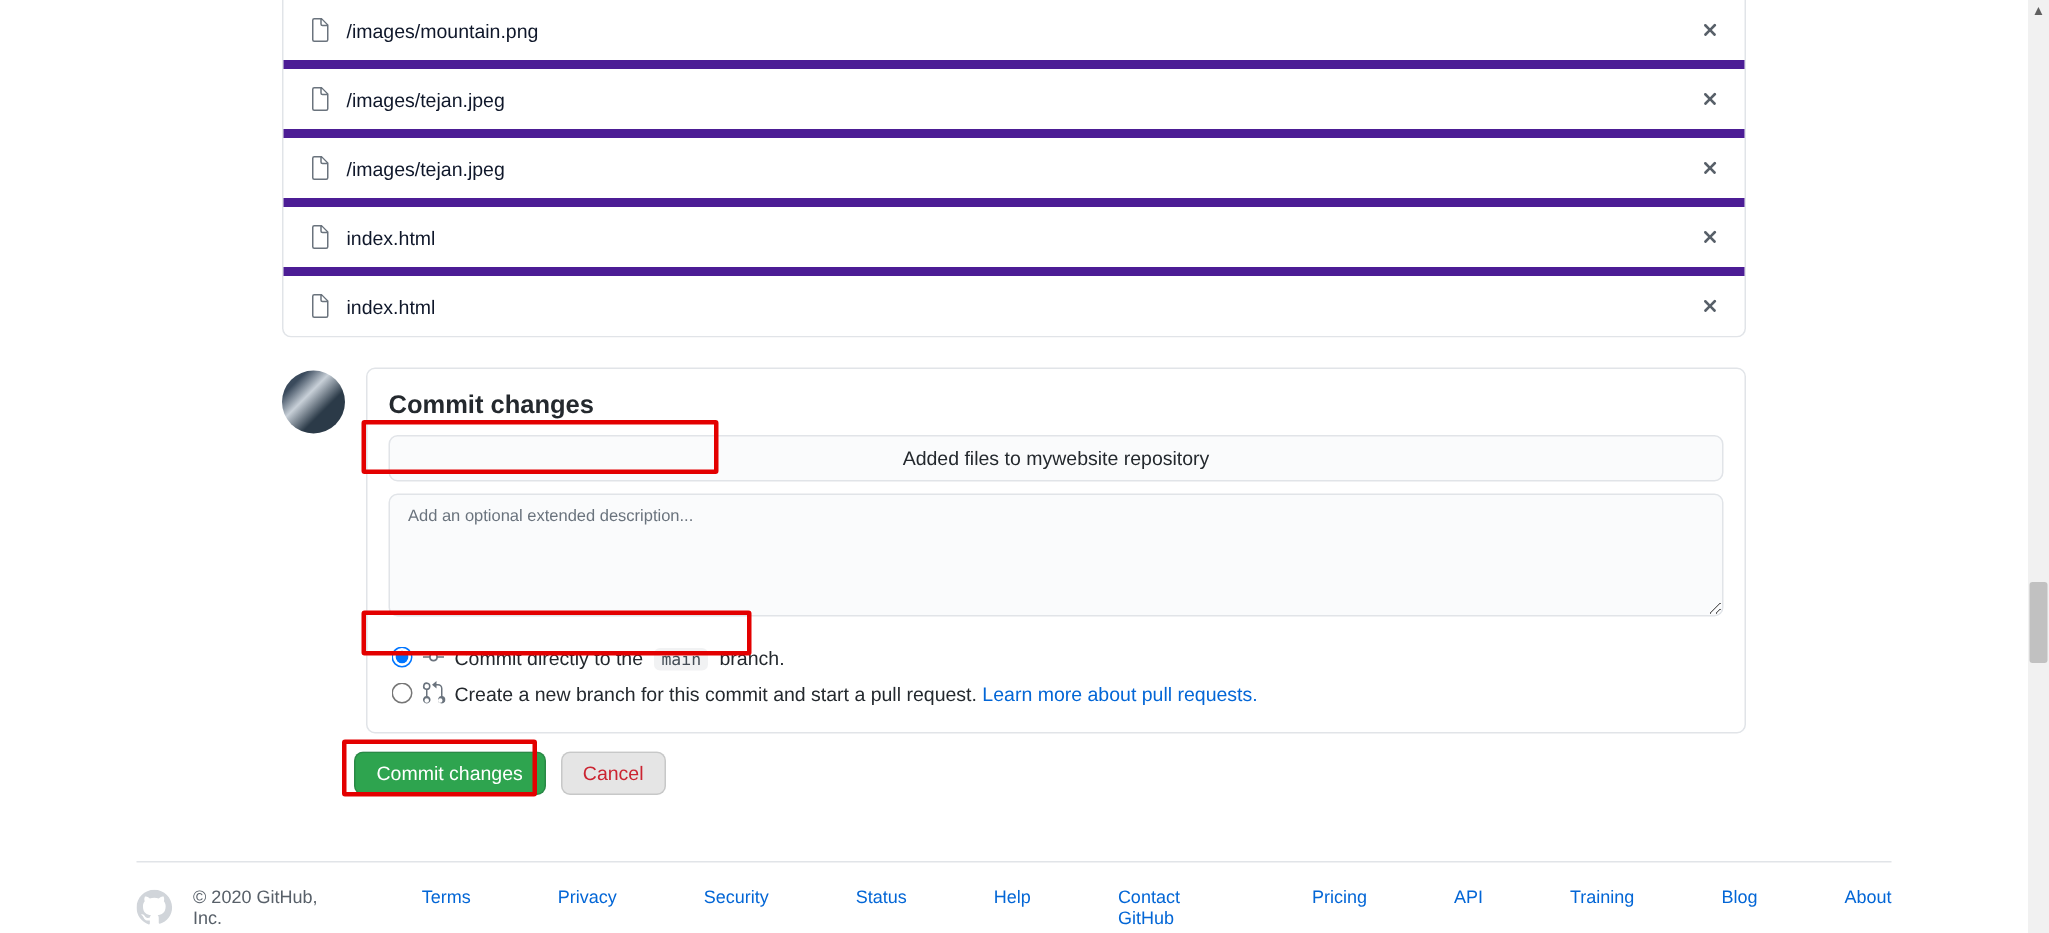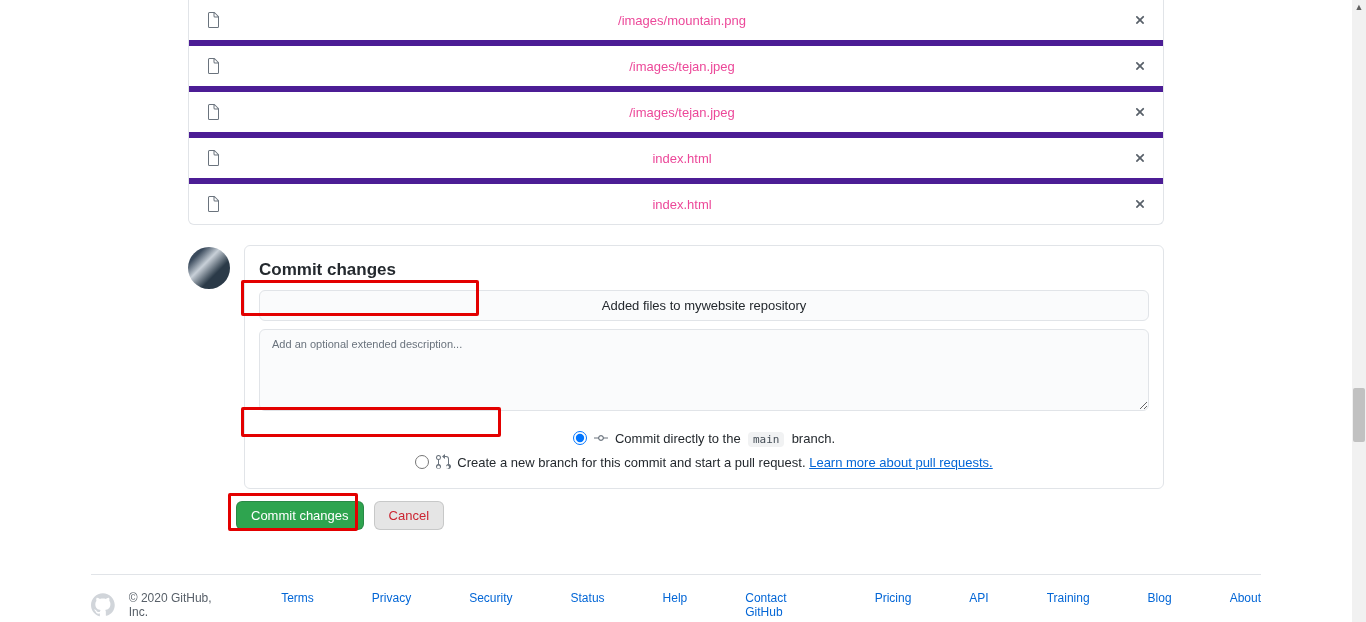--- a/index.html
+++ b/index.html
@@ -56,21 +56,21 @@
       border-top: 6px solid #4c1d95;
       font-size: 13px;
     }
     .file-row:first-child { border-top: none; }
     .file-icon {
       width: 16px;
       height: 16px;
       margin-right: 10px;
       fill: #6a737d;
     }
-    .file-name { flex: 1; color: #ec4899; text-align: center; }
+    .file-name { flex: 1; color: #0f172a; }
     .remove-icon {
       width: 14px;
       height: 14px;
       fill: #586069;
       cursor: pointer;
     }
     .commit-section {
       display: flex;
       gap: 14px;
     }
@@ -116,42 +116,41 @@
       resize: vertical;
       font-family: inherit;
       margin-bottom: 12px;
     }
     .commit-textarea::placeholder { color: #6a737d; }
     .radio-row {
       display: flex;
       align-items: center;
       padding: 4px 2px;
       font-size: 13px;
-      justify-content: center;
     }
     .radio-row input[type=radio] {
       margin-right: 6px;
       width: 14px;
       height: 14px;
     }
     .radio-row .row-icon {
       width: 16px;
       height: 16px;
       margin-right: 6px;
       fill: #6a737d;
     }
     .branch-badge {
       background: #f1f2f3;
       border-radius: 4px;
       padding: 1px 5px;
       font-family: "SFMono-Regular", Consolas, monospace;
       font-size: 11px;
       color: #444d56;
     }
-    .learn-link { color: #0366d6; cursor: pointer; text-decoration: underline; }
+    .learn-link { color: #0366d6; cursor: pointer; }
     .actions {
       margin-top: 12px;
       margin-left: 48px;
       display: flex;
       gap: 10px;
       align-items: center;
     }
     .btn {
       padding: 6px 14px;
       border-radius: 6px;

